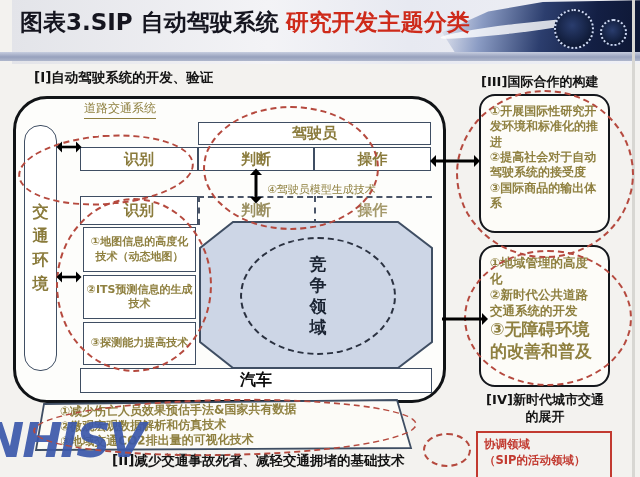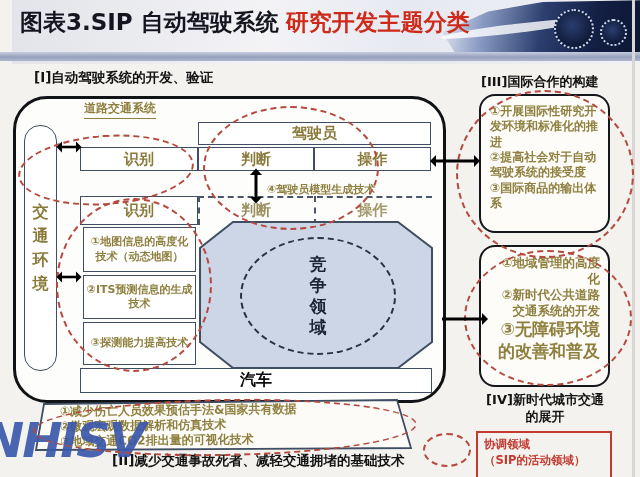--- a/index.html
+++ b/index.html
@@ -27,21 +27,21 @@
   
   .cap{position:absolute;color:#131313;font-weight:800;white-space:nowrap;}
 
   
   .mainbox{position:absolute;left:13px;top:96px;width:427px;height:301px;background:#fdfdfb;
            border:3px solid #101316;border-radius:34px;}
   .ibox{position:absolute;background:#ffffff;border:1.6px solid #3f4e63;box-sizing:border-box;}
   .olabel{color:#8a7b3c;font-weight:800;}
   .cell{display:flex;align-items:center;justify-content:center;font-size:15px;}
   .itemtxt{color:#8f8040;font-weight:700;}
-  .smalltag{position:absolute;font-size:11px;color:#8f8040;font-weight:700;white-space:nowrap;}
+  .smalltag{position:absolute;font-size:11px;color:#8f8040;font-weight:400;white-space:nowrap;}
   .vtext{display:flex;align-items:center;justify-content:center;border-radius:16px;}
   .vtext span{width:1.05em;word-break:break-all;text-align:center;}
 
   .roundedR{position:absolute;left:479px;width:131px;background:#fdfcf8;border:2.6px solid #14171c;
             border-radius:16px;box-sizing:border-box;padding:8px 8px 4px 9px;}
   .roundedR div{font-size:12px;line-height:1.28;color:#8f8040;font-weight:800;}
 
   .dash-red{position:absolute;border:2px dashed #b5493e;border-radius:50%;}
   .dash-black{position:absolute;border:2px dashed #2a3140;border-radius:50%;
               display:flex;align-items:center;justify-content:center;}
@@ -144,21 +144,21 @@
   <div class="cap" style="left:112px;top:452px;font-size:13.5px;">[II]减少交通事故死者、减轻交通拥堵的基础技术</div>
 
   <div class="wm">NHISV</div>
 
   <div class="roundedR" style="top:94px;height:139px;">
     <div>①开展国际性研究开发环境和标准化的推进</div>
     <div>②提高社会对于自动驾驶系统的接受度</div>
     <div>③国际商品的输出体系</div>
   </div>
 
-  <div class="roundedR" style="top:245px;height:142px;text-align:right;">
+  <div class="roundedR" style="top:245px;height:142px;">
     <div style="font-size:12.5px;">①地域管理的高度化</div>
     <div style="font-size:12.5px;">②新时代公共道路交通系统的开发</div>
     <div style="font-size:17px;">③无障碍环境的改善和普及</div>
   </div>
   <div class="cap" style="left:476px;top:392px;width:138px;text-align:center;font-size:13px;line-height:1.3;white-space:normal;">
     <div>[IV]新时代城市交通</div>
     <div>的展开</div>
   </div>
 
   <div class="dash-red" style="left:423px;top:433px;width:44px;height:30px;border-width:2.5px;"></div>

